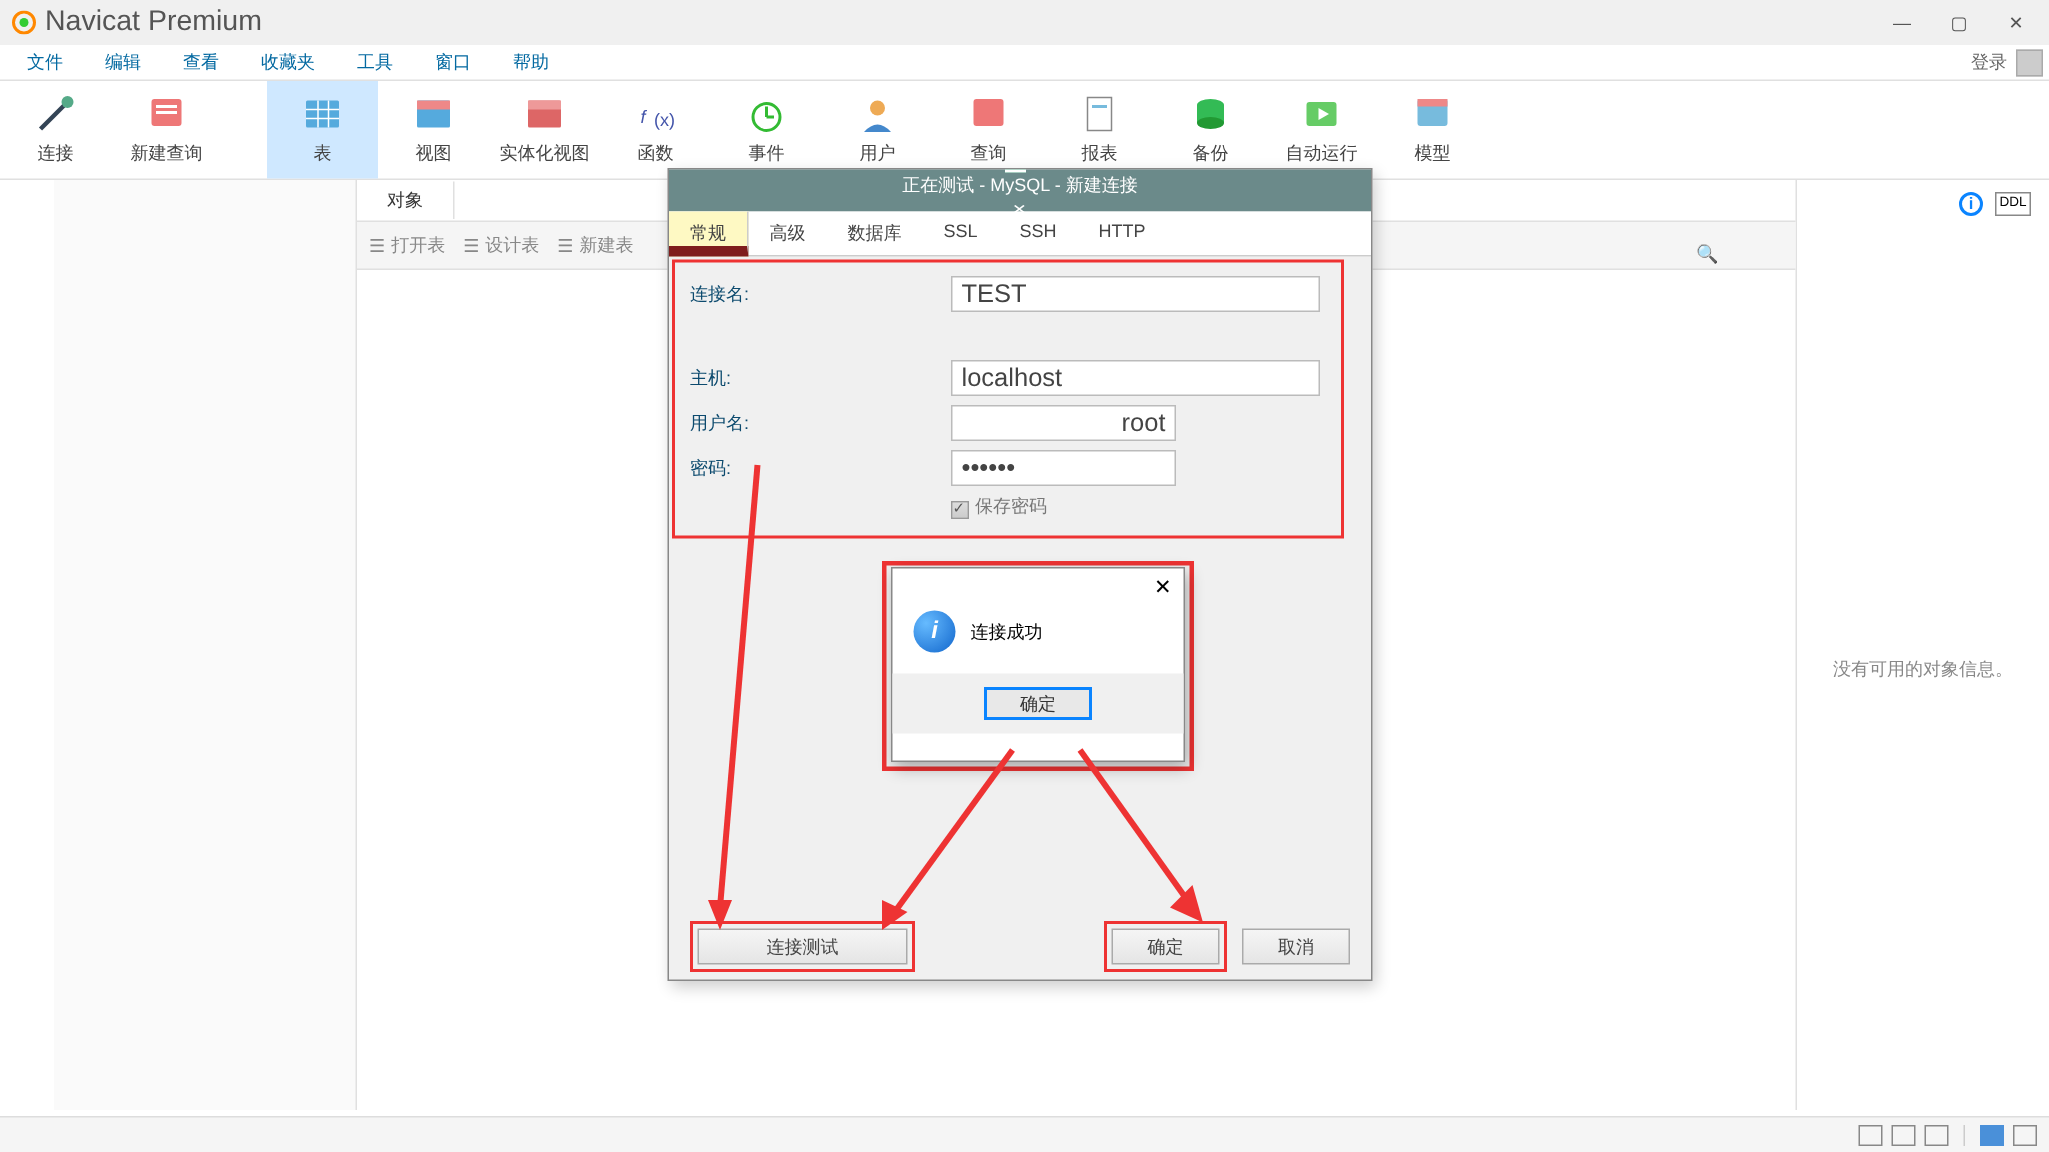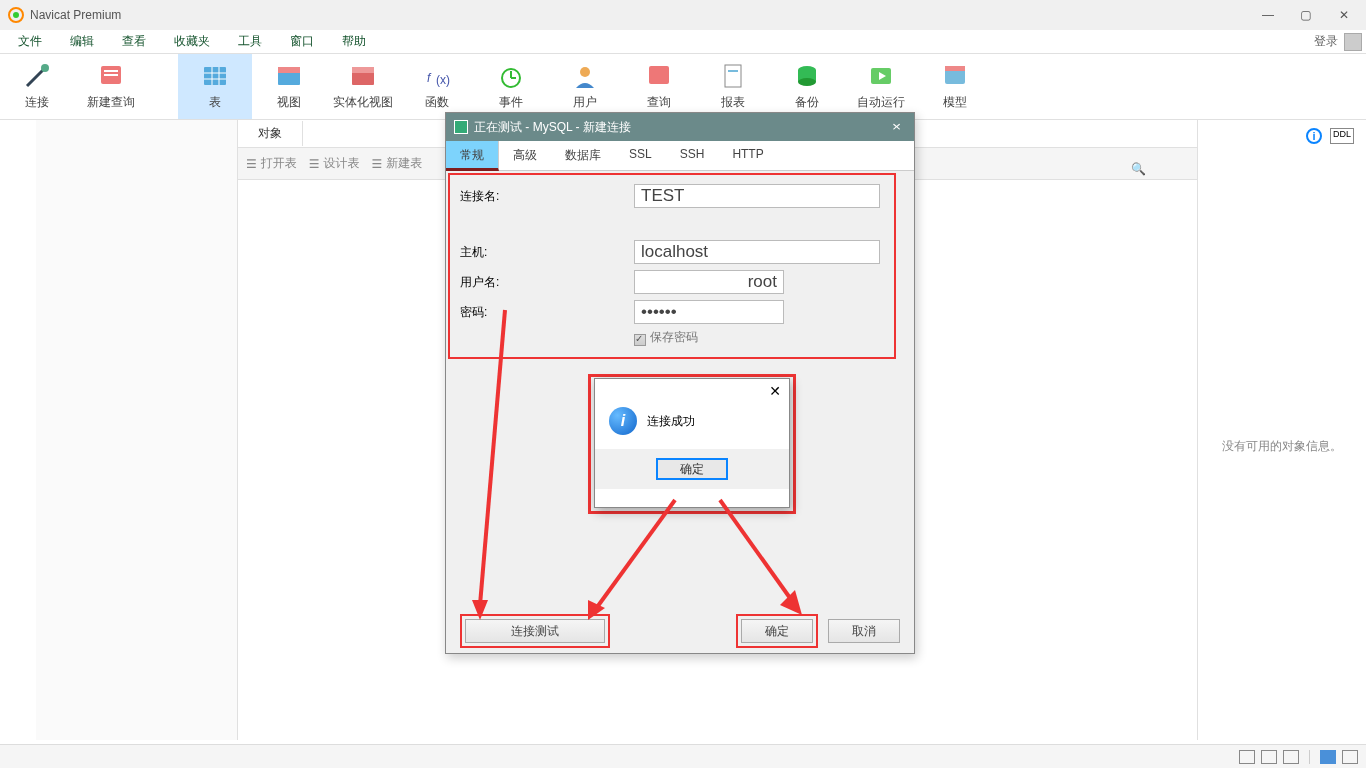--- a/index.html
+++ b/index.html
@@ -1,25 +1,25 @@
 <!DOCTYPE html>
 <html><head>
 <meta charset="utf-8">
 <style>
 * { box-sizing: border-box; margin: 0; padding: 0; font-family: "Microsoft YaHei", "Segoe UI", sans-serif; font-size: 12px; }
 body { width: 1366px; height: 768px; background: #fff; overflow: hidden; position: relative; }
 
 .titlebar { height: 30px; background: #f0f0f0; display: flex; align-items: center; padding: 0 8px; color: #666; }
 .titlebar .logo { width: 16px; height: 16px; margin-right: 6px; }
-.titlebar .title { flex: 1; font-size: 12px; color: #555; }
+.titlebar .title { flex: 1; font-size: 19px; color: #555; }
 .titlebar .winbtns { display: flex; gap: 18px; margin-right: 4px; }
 .titlebar .winbtns span { width: 20px; text-align: center; color: #555; cursor: default; }
 
 .menubar { height: 24px; background: #fff; display: flex; align-items: center; padding: 0 4px; border-bottom: 1px solid #e0e0e0; }
-.menubar .item { padding: 3px 14px; color: #14532d; }
+.menubar .item { padding: 3px 14px; color: #0369a1; }
 .menubar .spacer { flex: 1; }
 .menubar .login { color: #666; padding-right: 6px; }
 .menubar .avatar { width: 18px; height: 18px; background: #ccc; border: 1px solid #aaa; }
 
 .toolbar { height: 66px; background: #fff; display: flex; border-bottom: 1px solid #e0e0e0; }
 .toolbar .btn { width: 74px; display: flex; flex-direction: column; align-items: center; justify-content: center; gap: 4px; color: #444; font-size: 12px; }
 .toolbar .btn.active { background: #cfe8ff; }
 .toolbar .btn .ico { width: 28px; height: 28px; display: flex; align-items: center; justify-content: center; }
 
 .content { display: flex; height: 620px; padding-left: 36px; }
@@ -29,31 +29,31 @@
 .objects .tabs { height: 28px; border-bottom: 1px solid #e0e0e0; display: flex; align-items: center; }
 .objects .tabs .tab { padding: 4px 20px; color: #333; border-right: 1px solid #e0e0e0; }
 .objects .subtoolbar { height: 32px; background: #f5f5f5; border-bottom: 1px solid #e0e0e0; display: flex; align-items: center; padding: 0 8px; gap: 12px; }
 .objects .subtoolbar .sbtn { color: #888; display: flex; align-items: center; gap: 4px; }
 
 .infopanel { flex: 1; display: flex; flex-direction: column; }
 .infopanel .icons { display: flex; justify-content: flex-end; padding: 8px 12px; gap: 8px; }
 .infopanel .noinfo { flex: 1; display: flex; align-items: center; justify-content: center; color: #888; }
 
 .dialog { position: absolute; left: 445px; top: 112px; width: 470px; height: 542px; background: #f0f0f0; border: 1px solid #888; box-shadow: 2px 4px 10px rgba(0,0,0,0.2); }
-.dialog .dtitlebar { height: 28px; background: #6b8a8a; color: #fff; display: flex; align-items: center; padding: 0 8px; font-size: 13px; }
+.dialog .dtitlebar { height: 28px; background: #6b8a8a; color: #fff; display: flex; align-items: center; padding: 0 8px; font-size: 13px; flex-direction: column; }
 .dialog .dtitlebar .dicon { width: 14px; height: 14px; background: #3a7; margin-right: 6px; border: 1px solid #fff; }
 .dialog .dtitlebar .dtitle { flex: 1; }
 .dialog .dtitlebar .dclose { color: #fff; padding: 0 6px; transform: scaleX(1.3); }
 .dialog .dtabs { height: 30px; background: #fff; display: flex; border-bottom: 1px solid #ccc; }
 .dialog .dtabs .dtab { padding: 6px 14px; color: #444; }
-.dialog .dtabs .dtab.active { background: #7dd3fc; border-right: 1px solid #ccc; border-bottom: 3px solid #7f1d1d; margin-bottom: -1px; }
+.dialog .dtabs .dtab.active { background: #fef9c3; border-right: 1px solid #ccc; border-bottom: 7px solid #7f1d1d; margin-bottom: -1px; }
 .dialog .dform { position: relative; padding: 12px 14px; }
 .dialog .redbox { border: 2px solid #e33; position: absolute; }
 .dialog .frow { display: flex; align-items: center; margin-bottom: 4px; height: 26px; }
-.dialog .flabel { width: 174px; color: #000000; }
+.dialog .flabel { width: 174px; color: #0c4a6e; }
 .dialog .finput { border: 1px solid #bbb; background: #fff; padding: 3px 6px; color: #444; font-size: 17px; height: 24px; }
 .dialog .checkbox { display: flex; align-items: flex-end; gap: 4px; margin-left: 174px; color: #777; }
 .dialog .checkbox .cb { width: 12px; height: 12px; border: 1px solid #999; background: linear-gradient(#ddd,#ccc); position: relative; }
 .dialog .checkbox .cb::after { content: "✓"; position: absolute; font-size: 10px; top: -2px; left: 0; color: #555; }
 .dialog .dfooter { position: absolute; bottom: 0; left: 0; right: 0; height: 44px; display: flex; align-items: center; padding: 0 14px; gap: 10px; }
 .dialog .dfooter .spacer { flex: 1; }
 .dialog .dfooter button { width: 72px; height: 24px; background: linear-gradient(#f5f5f5,#e5e5e5); border: 1px solid #aaa; color: #444; }
 .dialog .dfooter .btnbox { border: 2px solid #e33; padding: 3px; }
 
 .msgbox { position: absolute; left: 594px; top: 378px; width: 196px; height: 130px; background: #fff; border: 1px solid #888; box-shadow: 2px 4px 10px rgba(0,0,0,0.3); }

